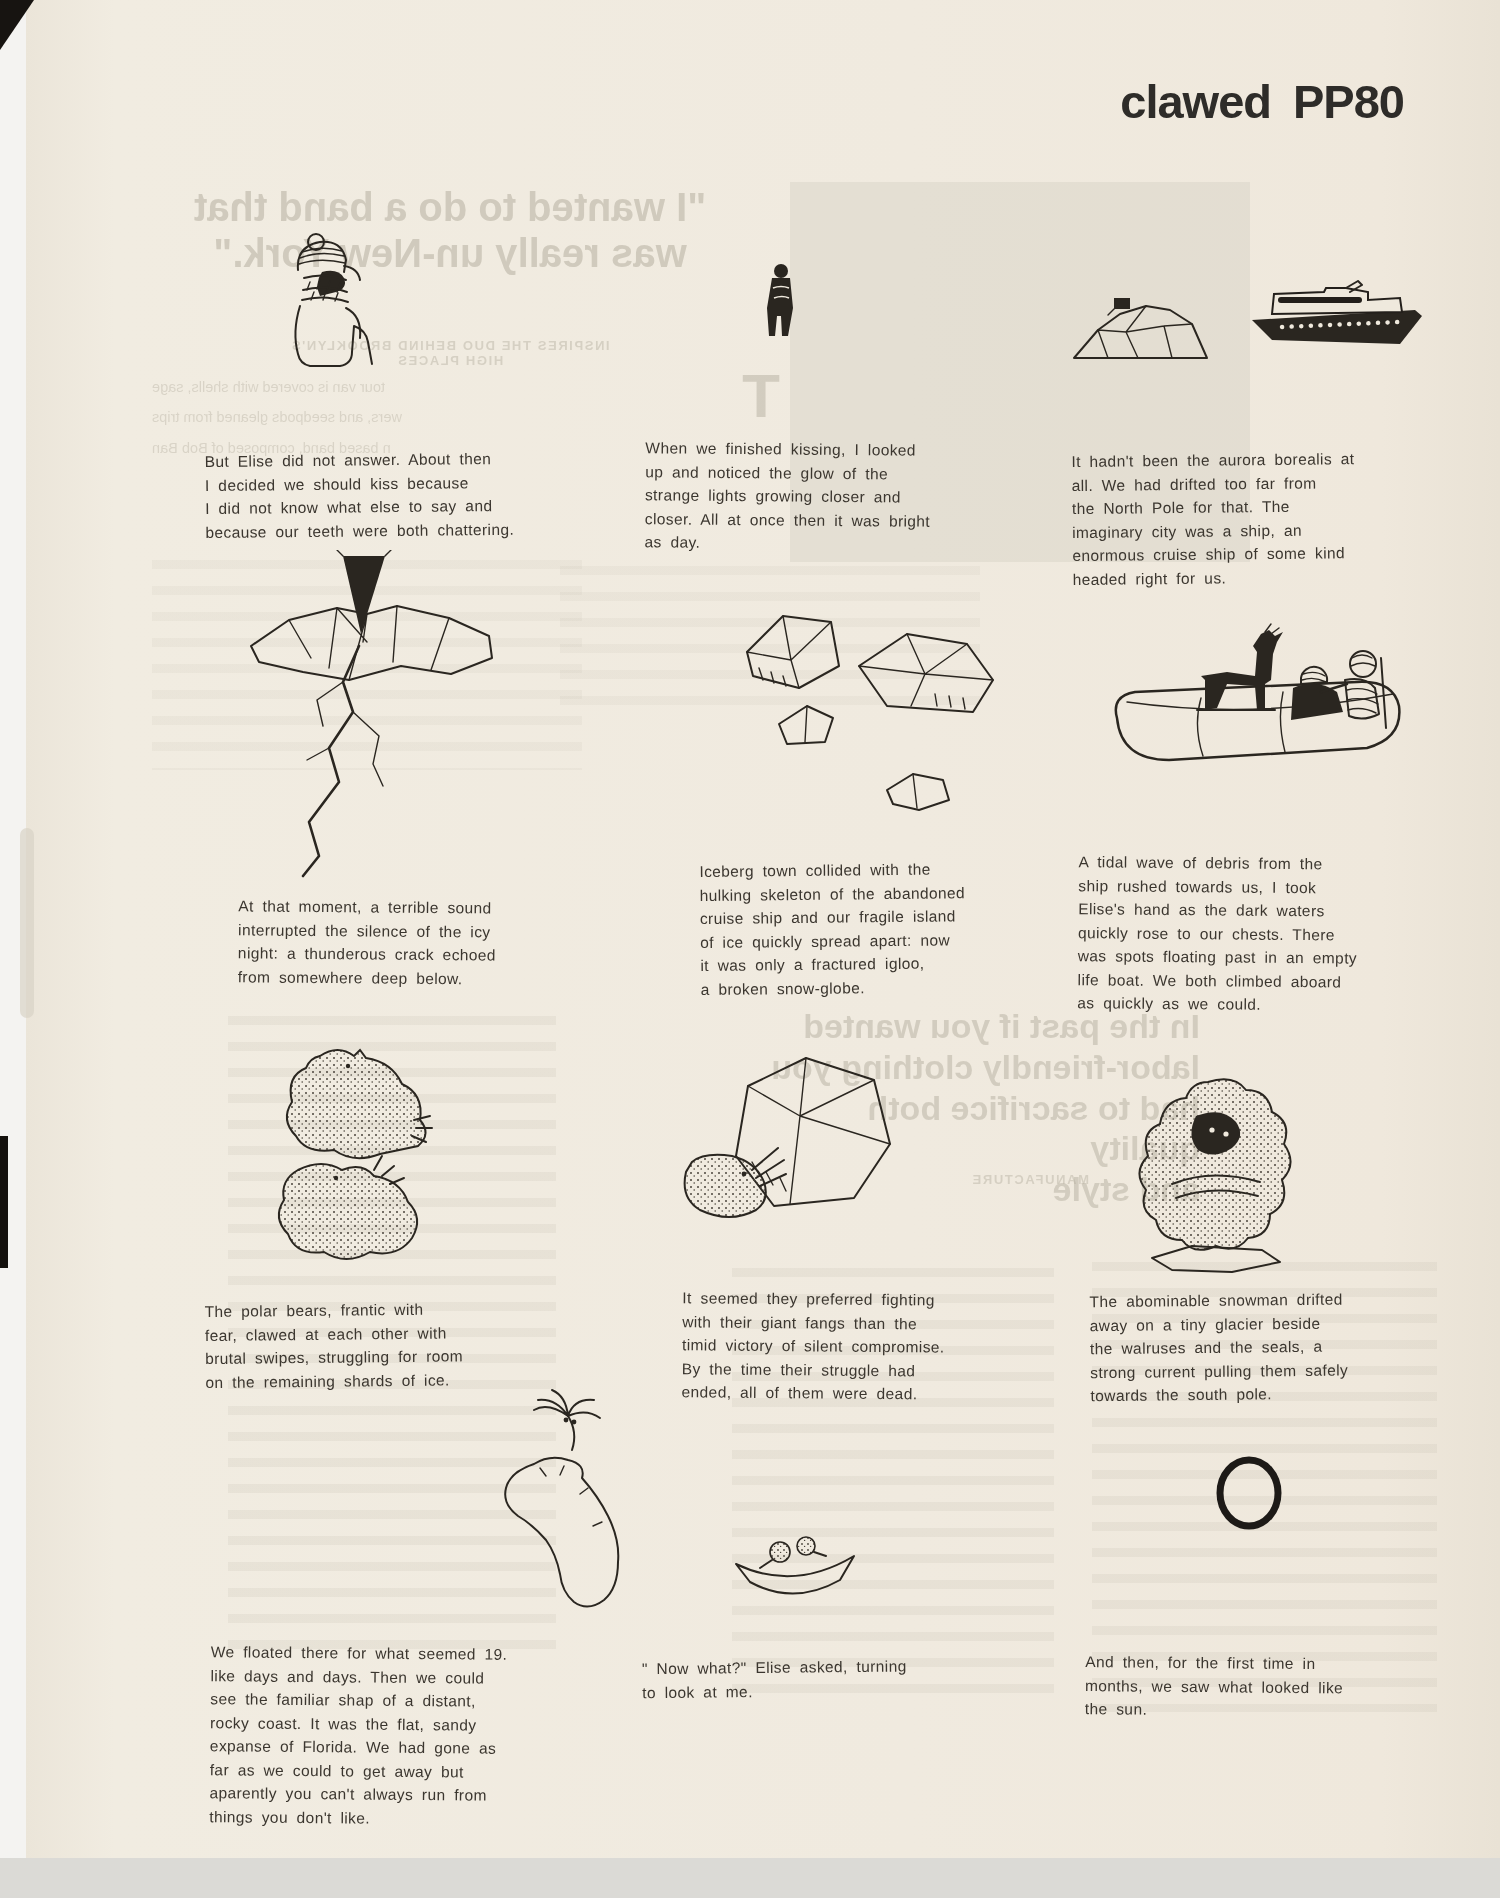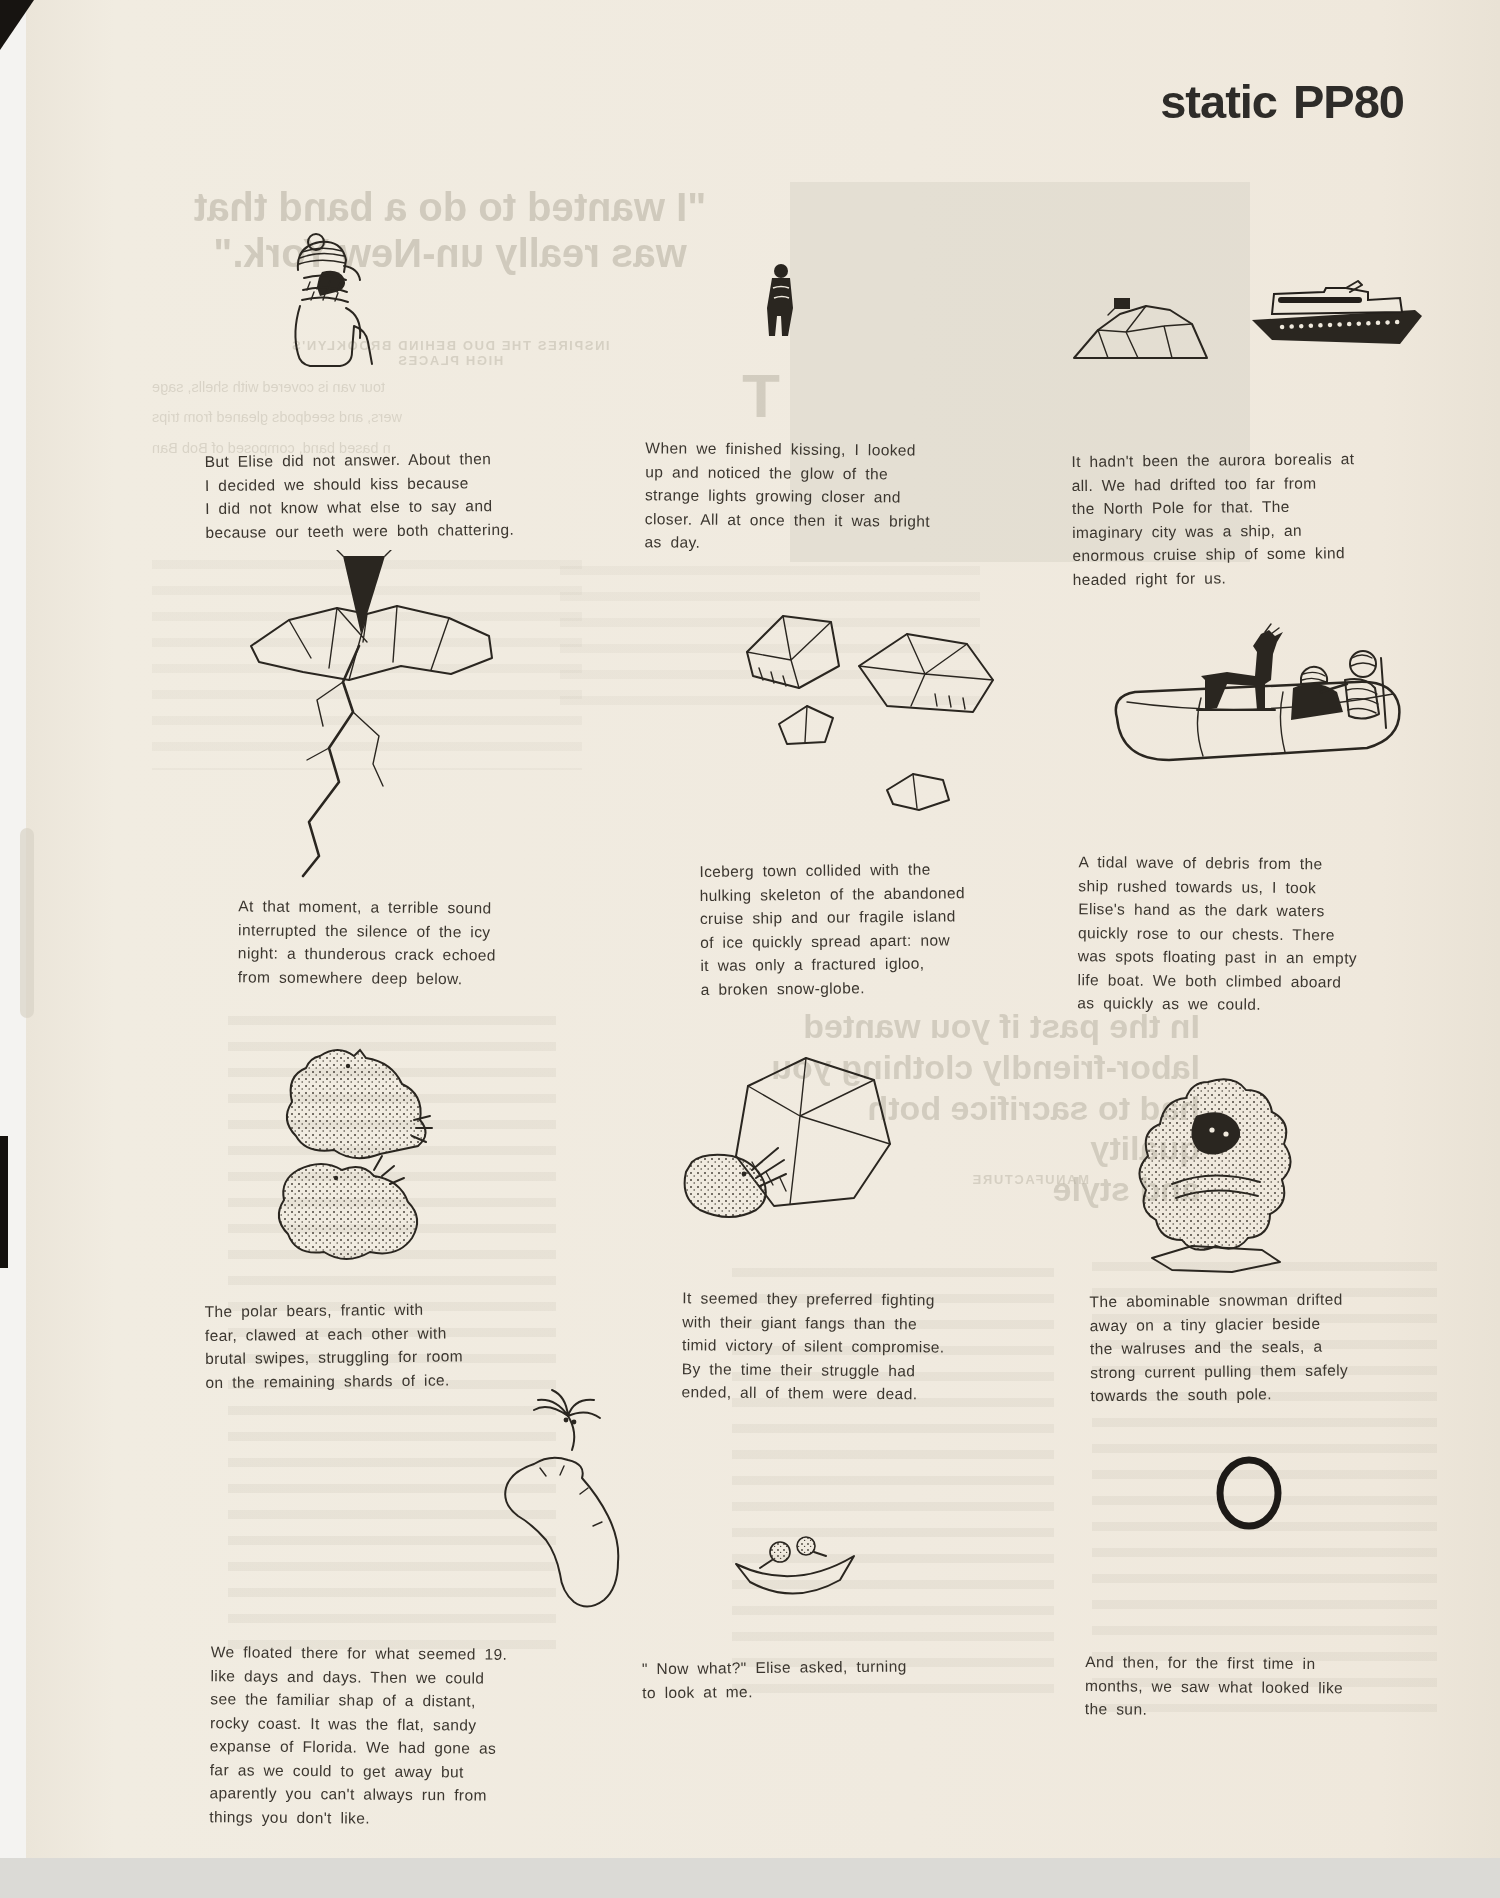--- a/index.html
+++ b/index.html
@@ -14,21 +14,21 @@
   #edge-left{left:0;top:0;width:26px;height:1858px;background:#f4f3f1;}
   #edge-corner{left:0;top:0;width:34px;height:50px;background:#171411;
                clip-path:polygon(0 0,100% 0,0 100%);}
   #edge-sliver{left:0;top:1136px;width:8px;height:132px;background:#14110e;}
   #edge-bottom{left:0;top:1858px;width:1500px;height:40px;background:#dbdad6;}
   #edge-tear{left:20px;top:828px;width:14px;height:190px;background:#d9d3c6;border-radius:8px;opacity:.7;}
 
   
   #masthead{position:absolute;right:96px;top:74px;color:#2e2c29;
             font-weight:bold;font-size:47px;letter-spacing:-1px;}
-  #masthead .code{margin-left:16px;}
+  #masthead .code{margin-left:22px;}
 
   
   .ghost{position:absolute;transform:scaleX(-1);color:#b6b0a1;opacity:.55;
          white-space:pre-line;pointer-events:none;}
   .ghost-h1{font-weight:bold;font-size:40px;line-height:1.16;text-align:center;}
   .ghost-sub{font-weight:bold;font-size:13px;letter-spacing:1.6px;text-align:center;opacity:.45;}
   .ghost-h2{font-weight:bold;font-size:34px;line-height:1.2;text-align:left;opacity:.5;}
   .ghost-body{font-size:14.5px;line-height:2.1;opacity:.4;}
   .ghost-cap{font-weight:bold;font-size:62px;opacity:.5;}
   .ghost-box{position:absolute;background:rgba(203,198,188,.32);}
@@ -75,21 +75,21 @@
 had to sacrifice both quality
 and style</div>
   <div class="ghost ghost-sub" style="left:880px;top:1172px;width:300px;">MANUFACTURE</div>
   <div class="gbars" style="left:152px;top:560px;width:430px;height:210px;opacity:.3;"></div>
   <div class="gbars" style="left:560px;top:566px;width:420px;height:150px;opacity:.3;"></div>
   <div class="gbars" style="left:228px;top:1016px;width:328px;height:640px;"></div>
   <div class="gbars" style="left:732px;top:1268px;width:322px;height:430px;"></div>
   <div class="gbars" style="left:1092px;top:1262px;width:345px;height:450px;"></div>
 
   <div id="masthead">
-    <span>static</span><span class="code">PP80</span>
+    <span>clawed</span><span class="code">PP80</span>
   </div>
 
   <div class="draw" style="left:286px;top:230px;width:105px;height:140px;">
     <svg viewBox="0 0 105 140">
       <circle class="ink" cx="30" cy="12" r="8"></circle>
       <path class="ink" d="M12,40 Q10,16 34,12 Q56,10 60,30 L58,42"></path>
       <path class="ink-thin" d="M16,22 Q36,15 56,21 M14,28 Q34,20 58,26 M13,34 Q34,27 59,33"></path>
       <path class="ink-fill" d="M36,42 q16,-4 22,6 q4,10 -8,14 l-16,4 q-6,-12 2,-24 z"></path>
       <path class="ink" d="M58,36 q14,2 16,14"></path>
       <path class="ink" d="M18,48 q20,-6 42,2 M17,60 q22,-6 44,2 M16,70 q22,-6 46,2"></path>

